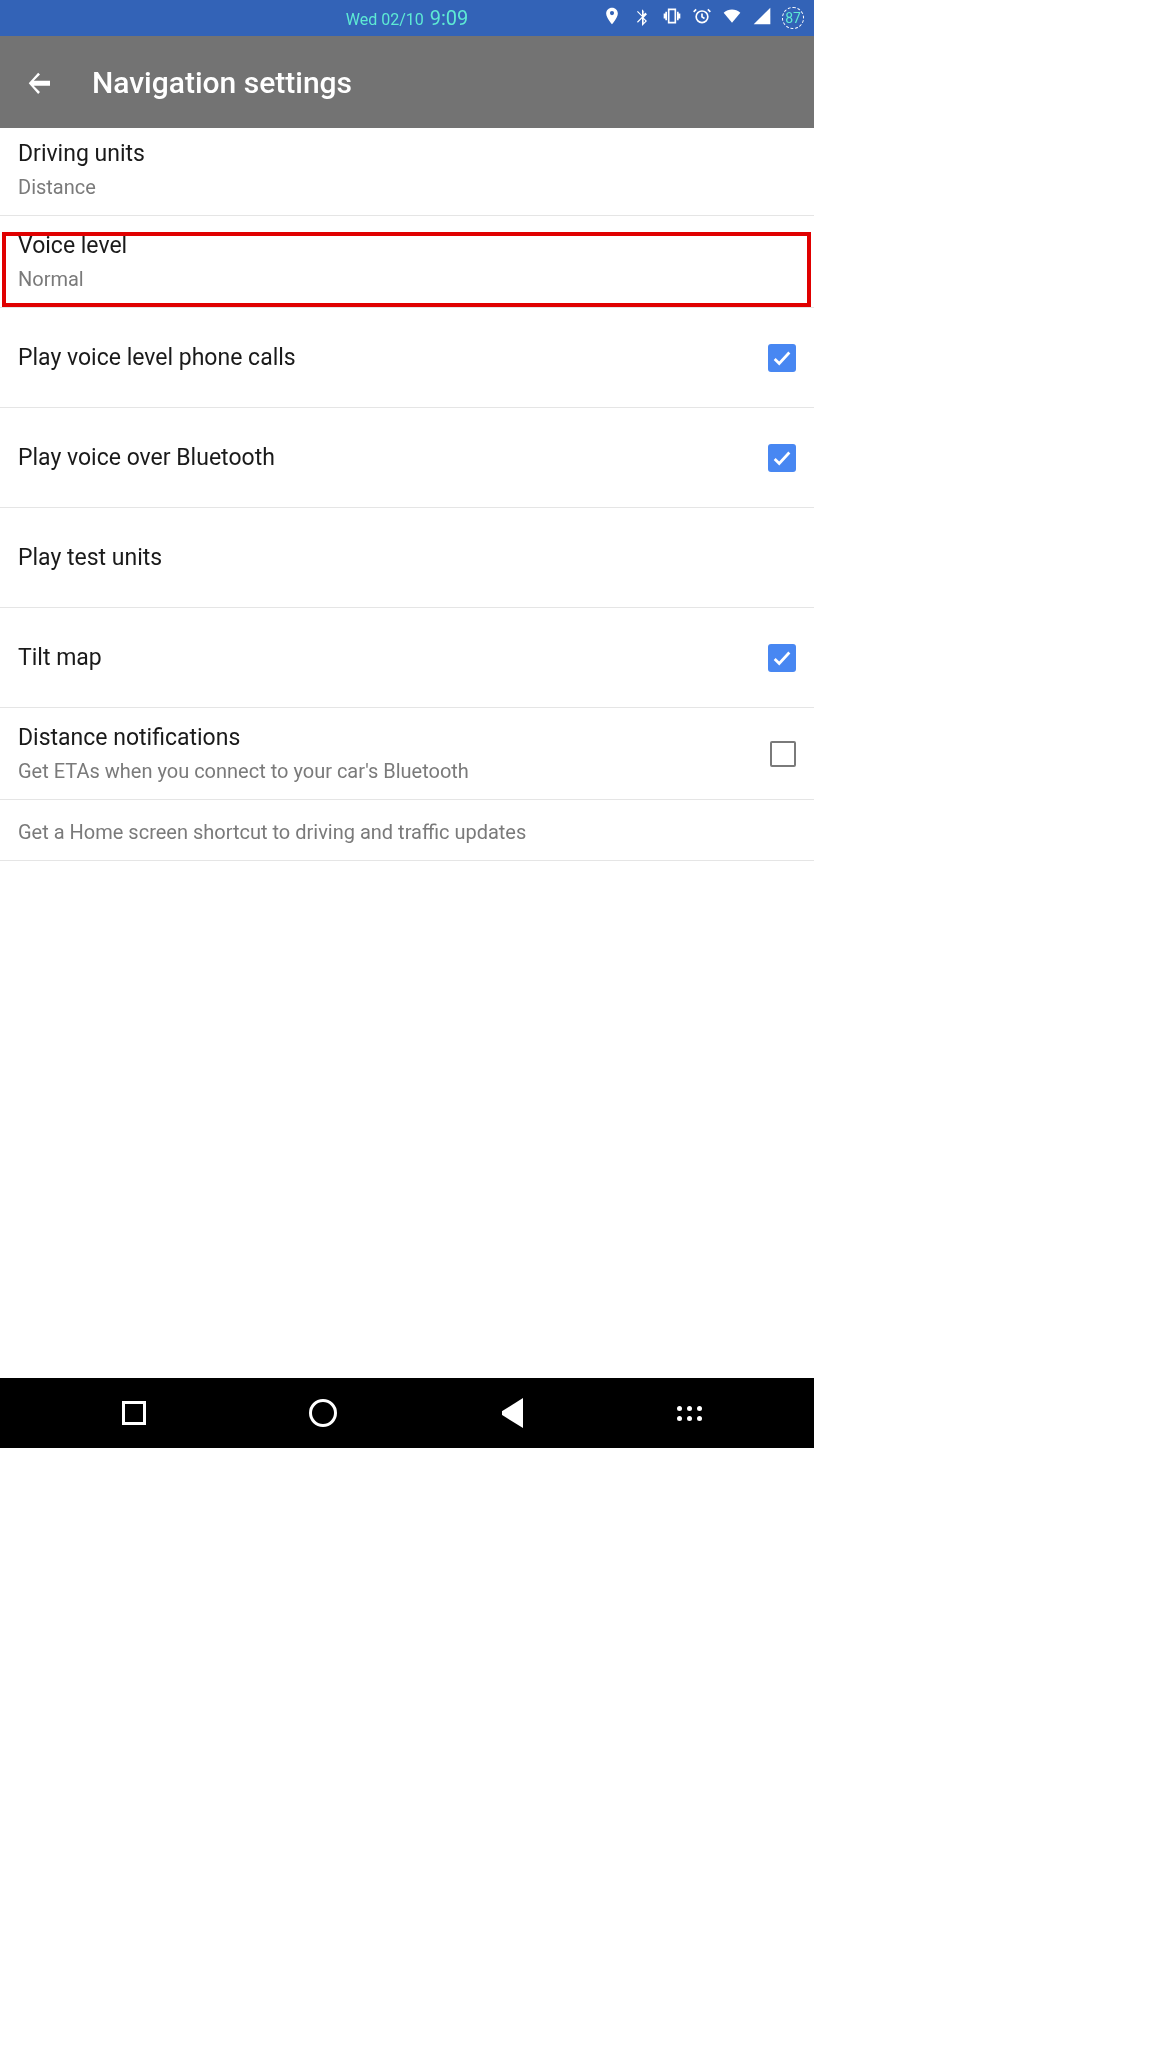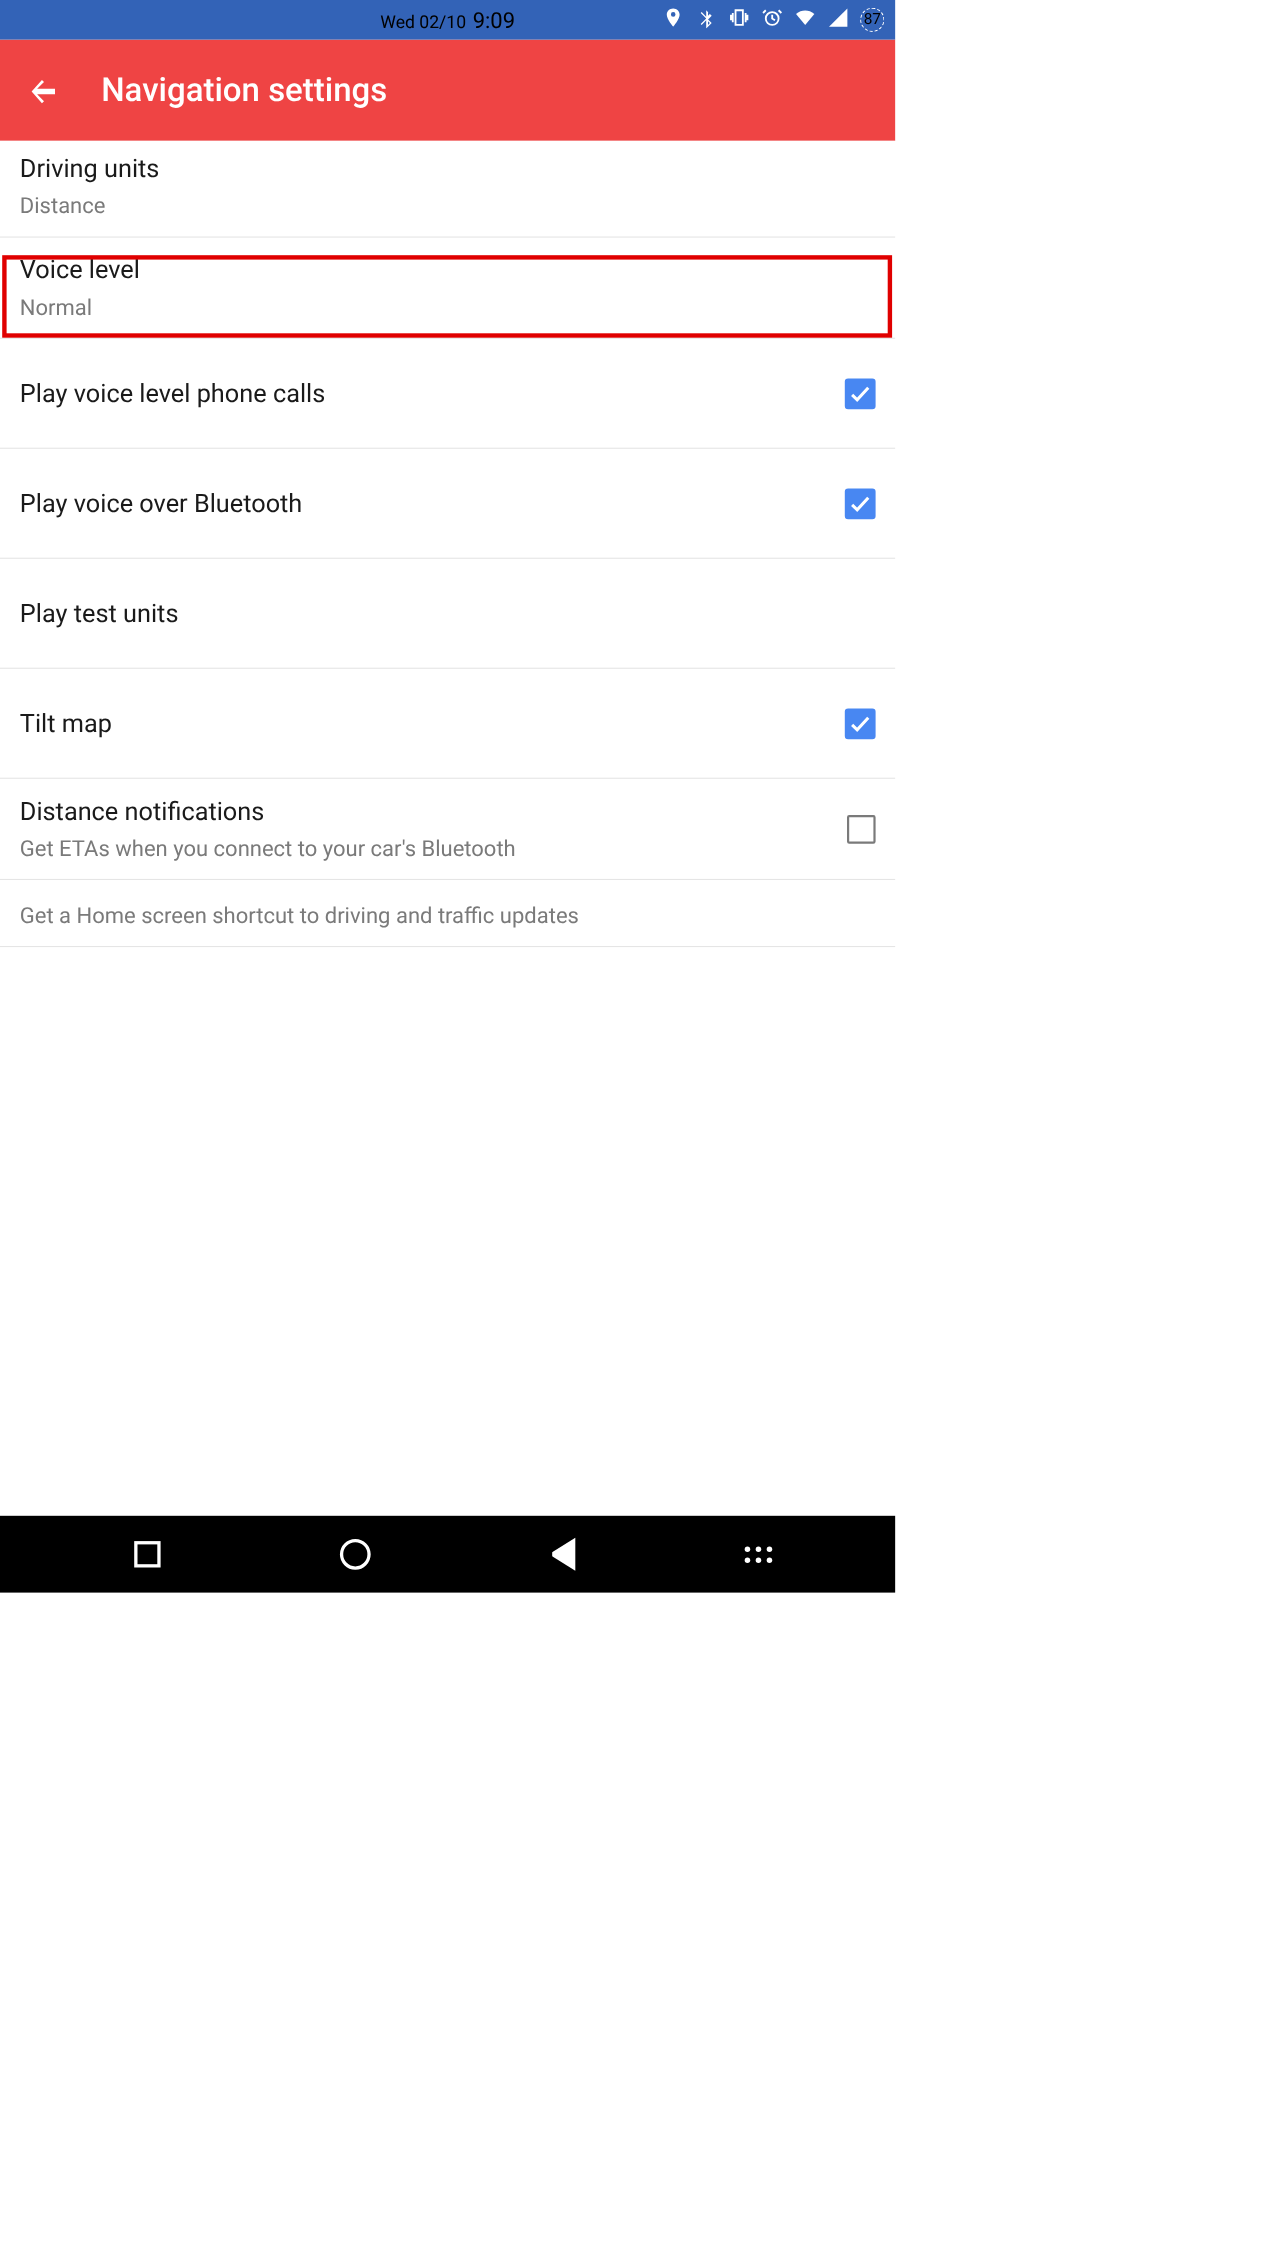--- a/index.html
+++ b/index.html
@@ -1,30 +1,30 @@
 <!DOCTYPE html>
 <html><head>
 <meta charset="utf-8">
 <style>
   * { box-sizing: border-box; margin: 0; padding: 0; }
   html, body { width: 814px; height: 1448px; font-family: Roboto, Arial, sans-serif; background: #fff; }
   .screen { width: 814px; height: 1448px; display: flex; flex-direction: column; position: relative; }
   .status-bar {
-    height: 36px; background: #3363b7; color: #000000;
+    height: 36px; background: #3363b7; color: #5eead4;
     display: flex; align-items: center; justify-content: flex-end;
     padding: 0 10px; font-size: 18px; position: relative;
   }
   .status-datetime { position: absolute; left: 50%; transform: translateX(-50%); display:flex; align-items:baseline; gap:6px;}
   .status-date { font-size: 16px; }
   .status-time { font-size: 20px; }
   .status-icons { display: flex; align-items: center; gap: 10px; }
   .status-icons svg { width: 20px; height: 20px; fill: #fff; }
   .batt { width:22px; height:22px; border:1.5px dashed #fff; border-radius:50%; display:flex;align-items:center;justify-content:center;font-size:14px;}
   .app-bar {
-    height: 92px; background: #ef4444; color: #fff; display: flex; align-items: center; padding: 0 20px;
+    height: 92px; background: #737373; color: #fff; display: flex; align-items: center; padding: 0 20px;
   }
   .back-arrow { width: 40px; height: 40px; display:flex;align-items:center;justify-content:center; margin-right: 32px; }
   .back-arrow svg { width: 30px; height: 30px; fill: #fff; }
   .app-title { font-size: 30px; font-weight: 500; }
   .content { flex: 1; background: #fff; }
   .setting-item {
     padding: 16px 18px; border-bottom: 1px solid #e5e5e5;
     display: flex; align-items: center; justify-content: space-between;
   }
   .setting-text { display:flex; flex-direction:column; gap:4px;}

